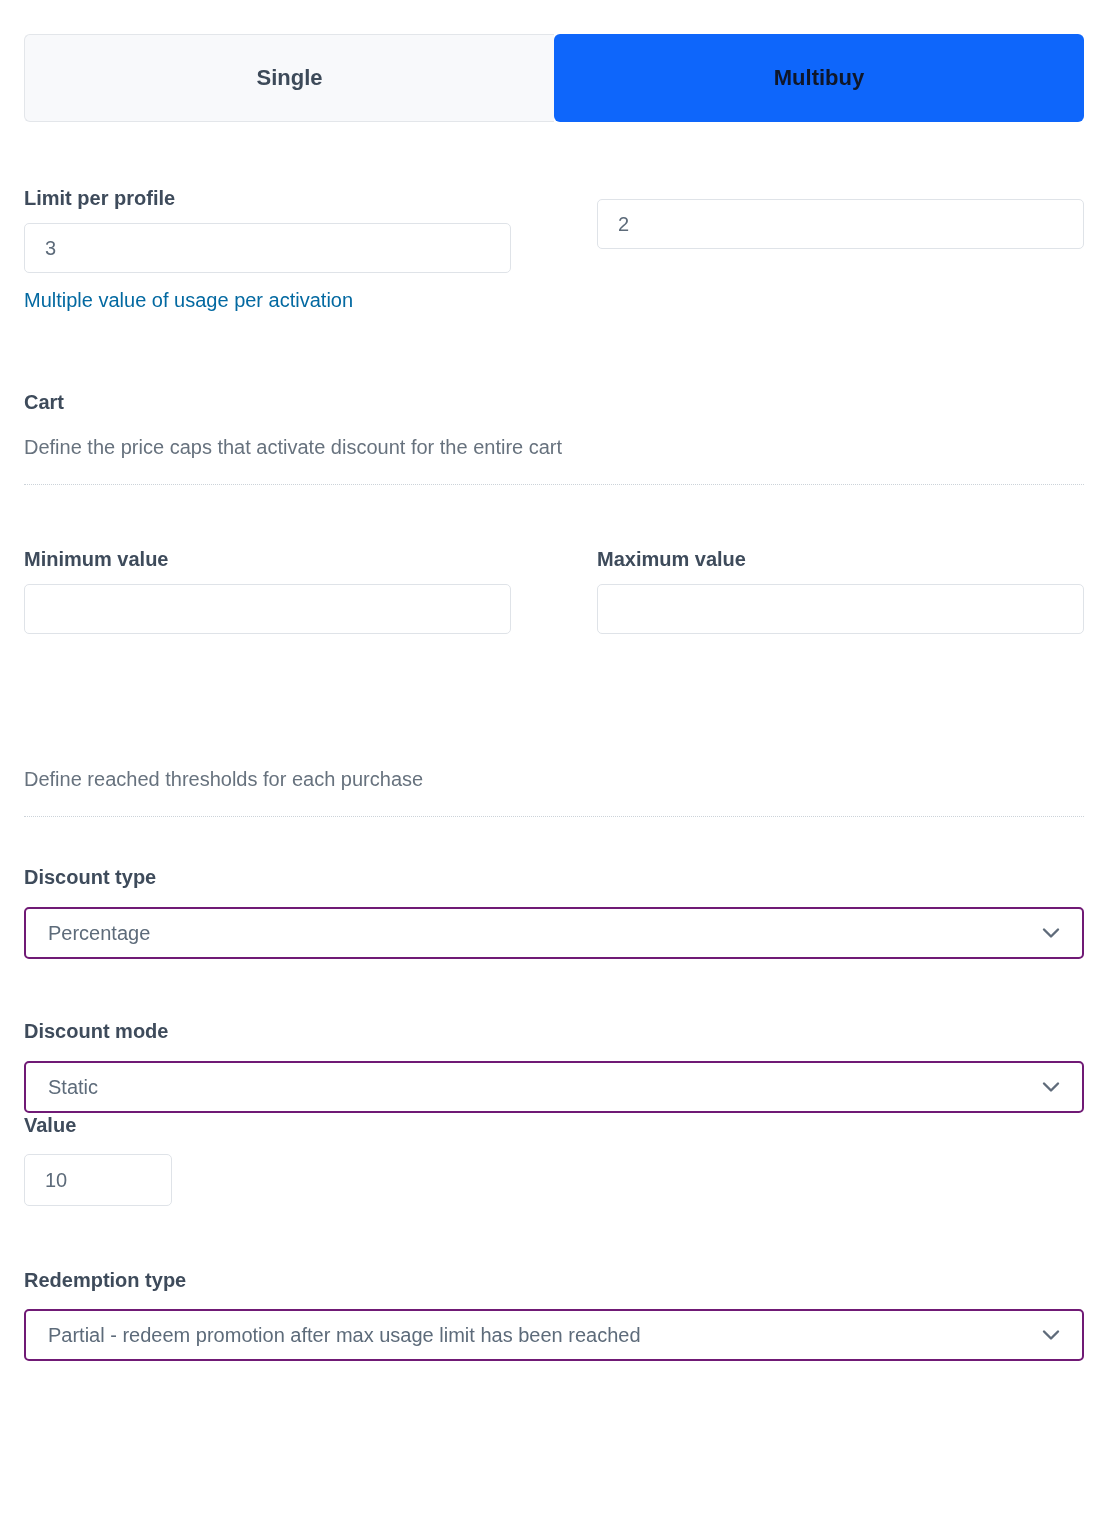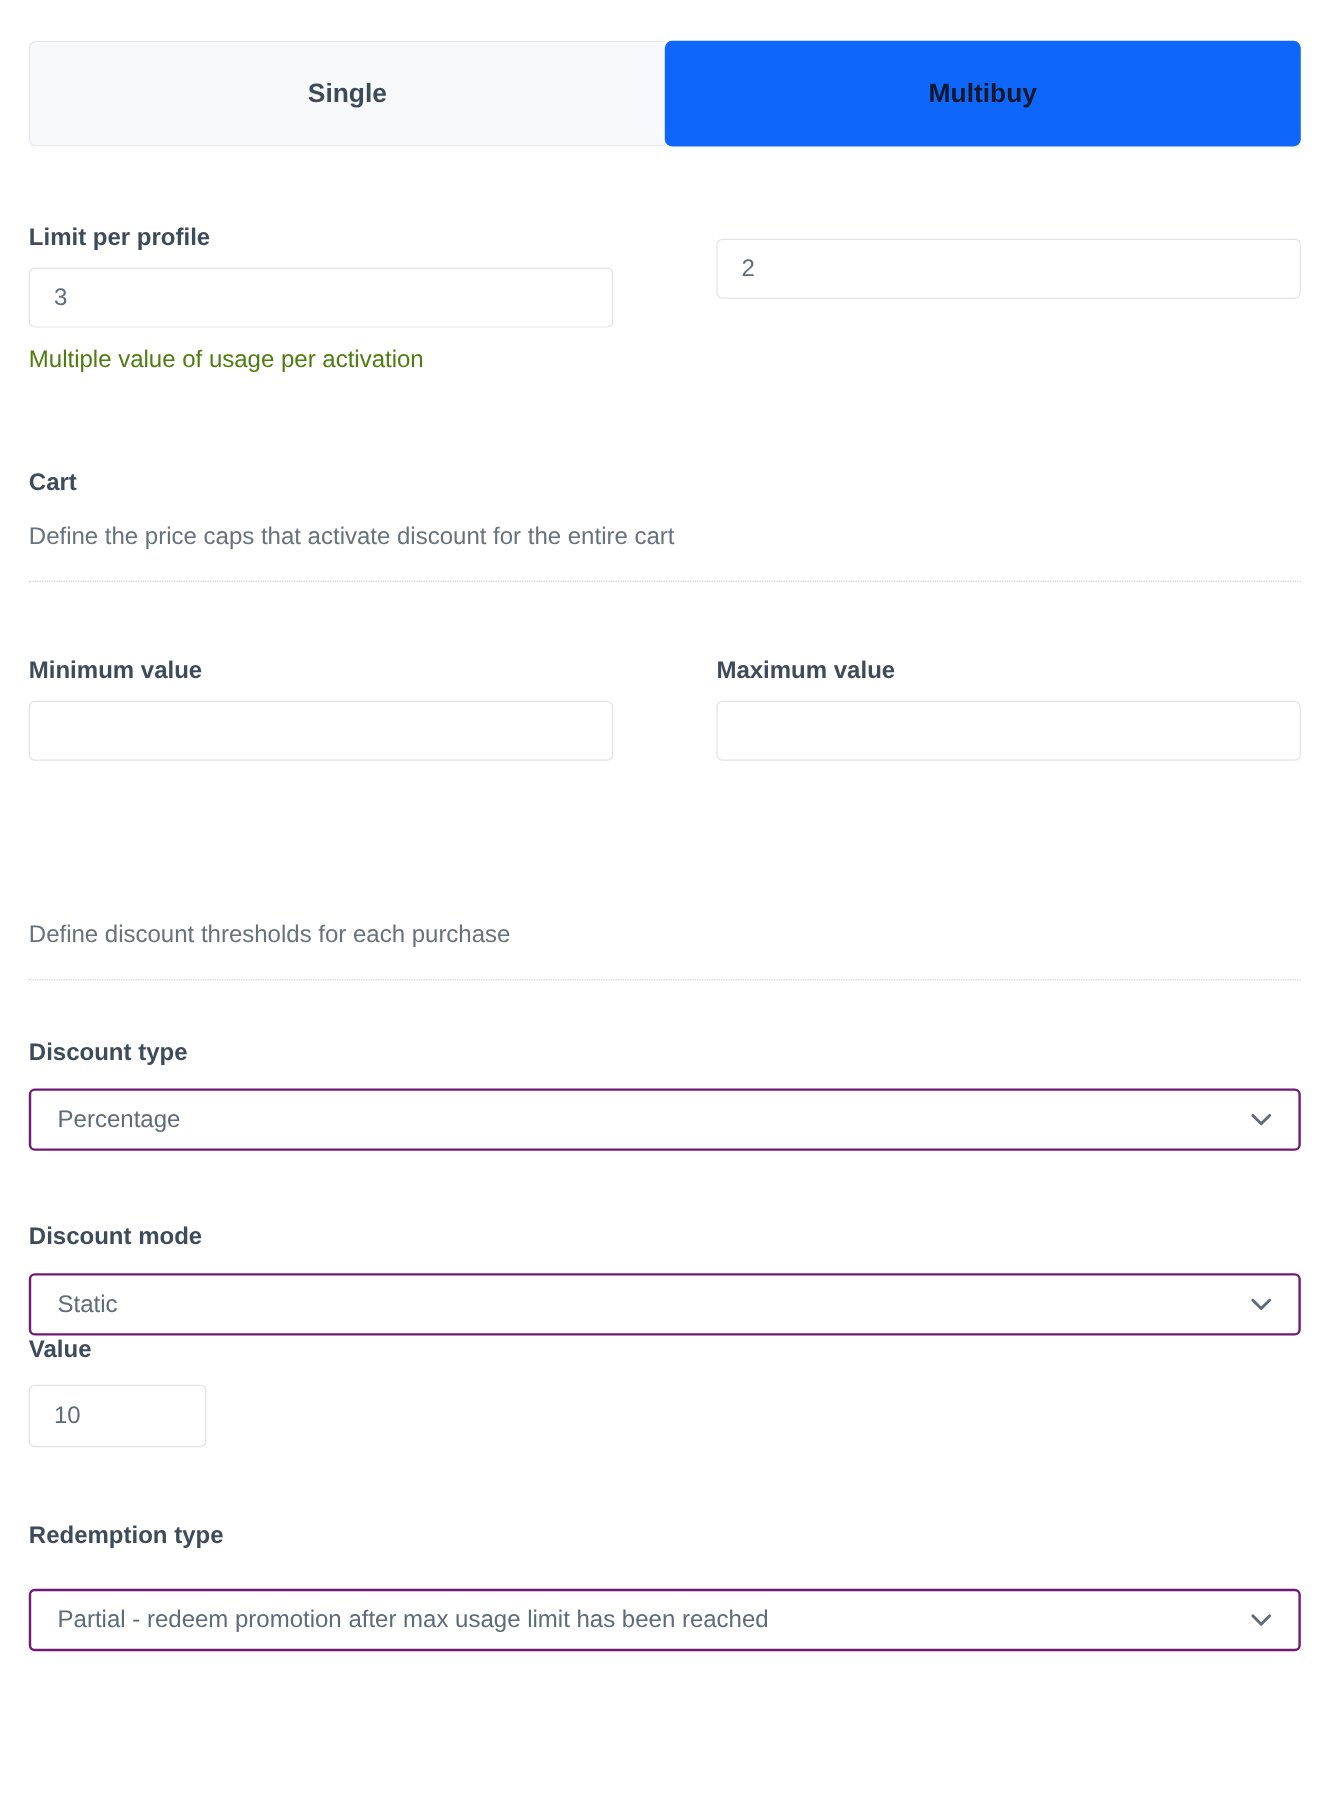--- a/index.html
+++ b/index.html
@@ -64,21 +64,21 @@
     font-size: 20px;
     color: #5d6b7a;
     padding: 0 20px;
     outline: none;
   }
   .text-input--small { width: 148px; height: 52px; }
 
   .helper-text {
     margin-top: 15px;
     font-size: 20px;
-    color: #4d7c0f;
+    color: #0369a1;
     line-height: 24px;
   }
 
   
   .section-title {
     font-size: 20px;
     font-weight: 700;
     color: #3e4b5b;
     line-height: 24px;
   }
@@ -156,21 +156,21 @@
       <label class="field-label">Minimum value</label>
       <input class="text-input" type="text" value="" style="">
     </div>
     <div>
       <label class="field-label">Maximum value</label>
       <input class="text-input" type="text" value="" style="">
     </div>
   </div>
 
   <div class="section--thresholds">
-    <div class="section-desc">Define discount thresholds for each purchase</div>
+    <div class="section-desc">Define reached thresholds for each purchase</div>
     <hr class="divider">
   </div>
 
   <div class="gap-48">
     <label class="field-label">Discount type</label>
     <div class="select">
       <span class="select__value">Percentage</span>
       <span class="select__chevron">
         <svg width="18" height="12" viewBox="0 0 18 12" fill="none">
           <polyline points="2,2.5 9,9.5 16,2.5" stroke="#5f6b7a" stroke-width="2.4" stroke-linecap="round" stroke-linejoin="round" fill="none"></polyline>
@@ -191,21 +191,21 @@
     </div>
   </div>
 
   <div class="gap-69">
     <label class="field-label">Value</label>
     <input class="text-input text-input--small label-gap" type="text" value="10" style="">
   </div>
 
   <div class="gap-62">
     <label class="field-label">Redemption type</label>
-    <div class="select label-gap" style="margin-top:32px;">
+    <div class="select label-gap" style="margin-top:17px;">
       <span class="select__value">Partial - redeem promotion after max usage limit has been reached</span>
       <span class="select__chevron">
         <svg width="18" height="12" viewBox="0 0 18 12" fill="none">
           <polyline points="2,2.5 9,9.5 16,2.5" stroke="#5f6b7a" stroke-width="2.4" stroke-linecap="round" stroke-linejoin="round" fill="none"></polyline>
         </svg>
       </span>
     </div>
   </div>
 
 </div>

